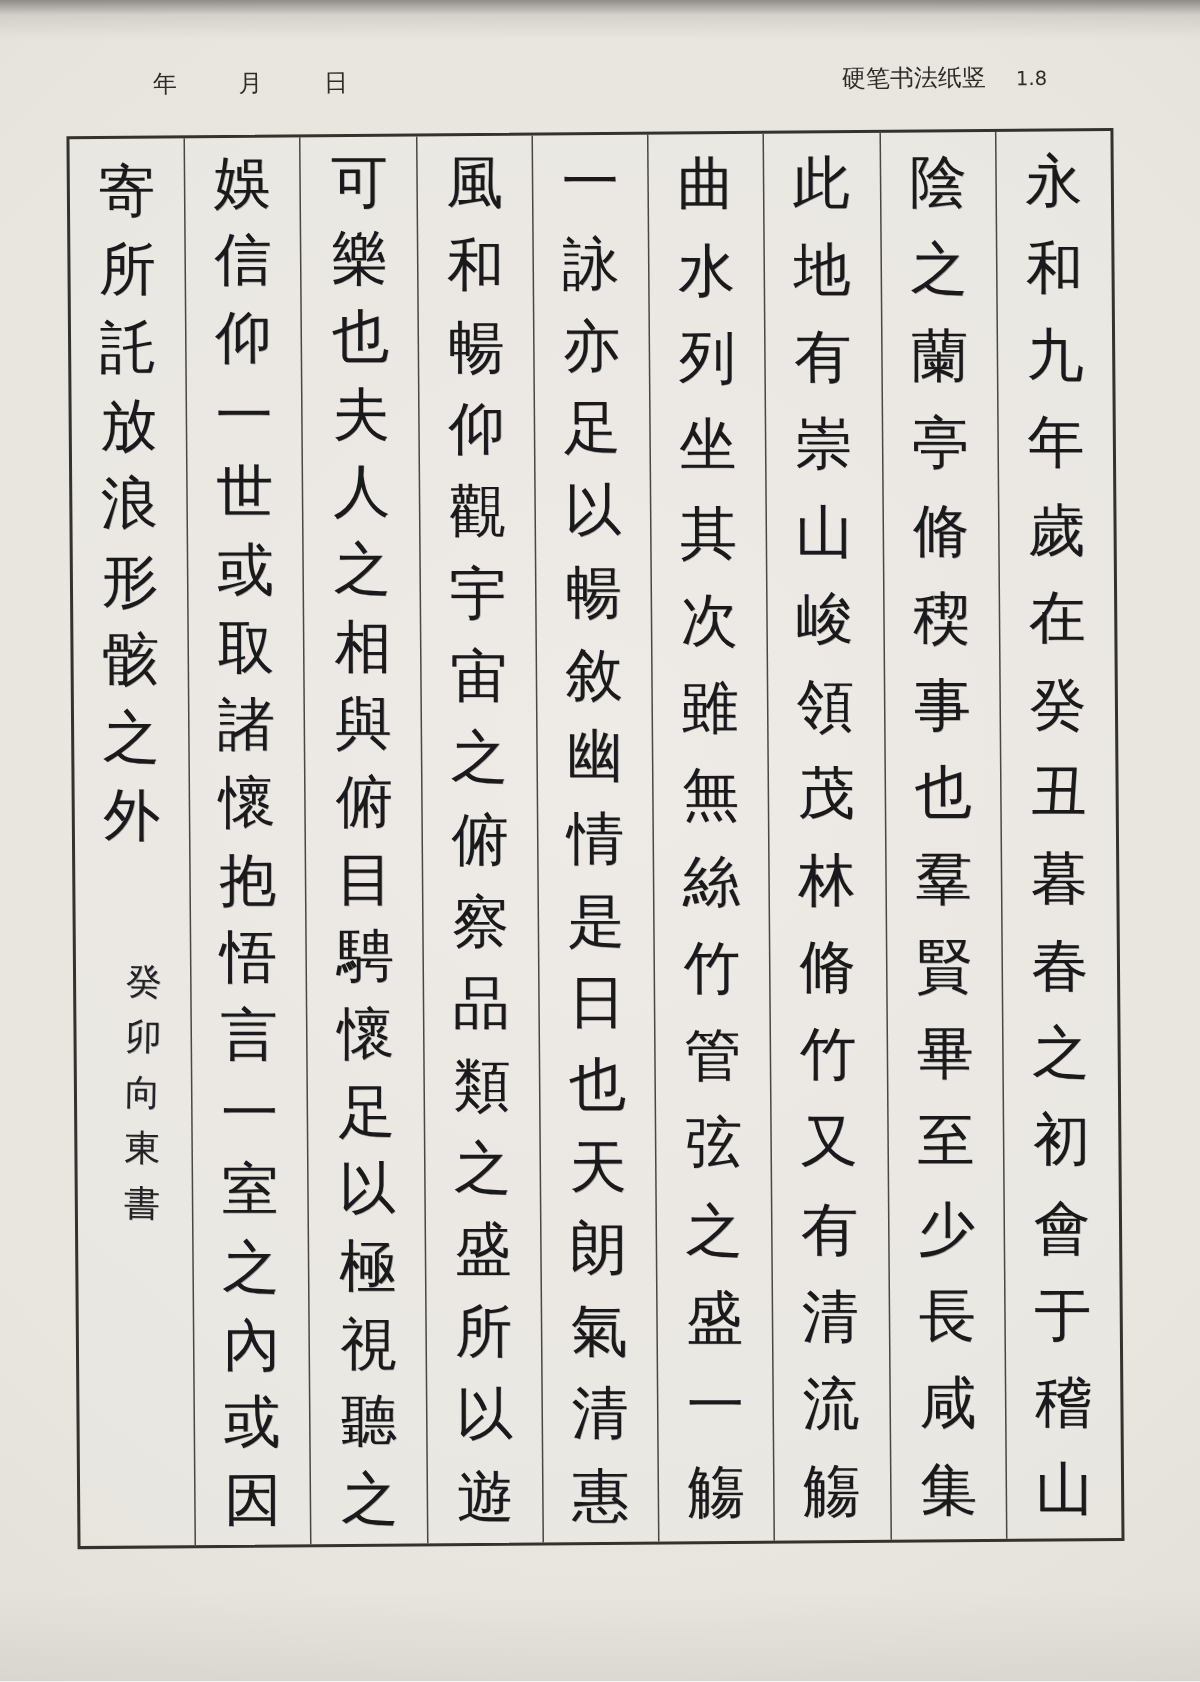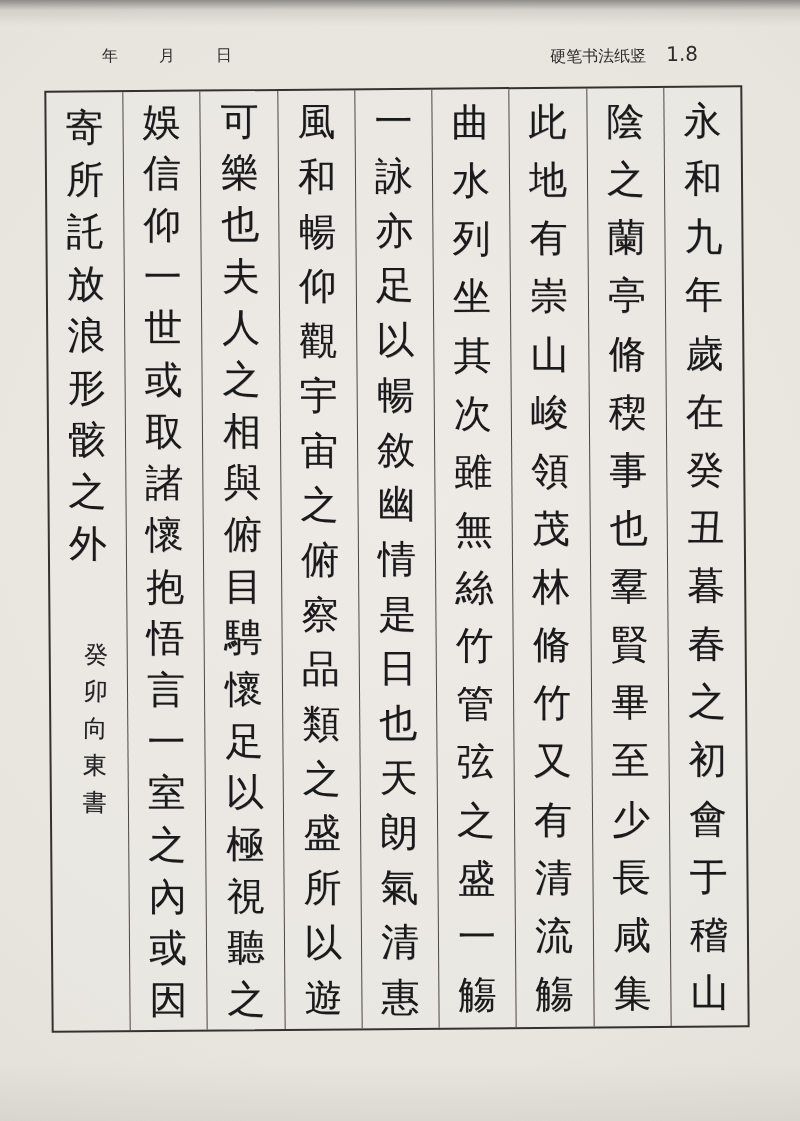--- a/index.html
+++ b/index.html
@@ -52,21 +52,21 @@
     letter-spacing: 1px;
   }
   .paper-info {
     position: absolute;
     right: 98px;
     top: 0;
     display: inline-flex;
     gap: 20px;
     align-items: baseline;
   }
-  .paper-info .spec { font-size: 20px; }
+  .paper-info .spec { font-size: 13px; }
   
   .grid {
     position: absolute;
     left: 48px;
     top: 88px;
     width: 698px;
     height: 942px;
     border: 2px solid #34322e;
     box-sizing: border-box;
     display: flex;

